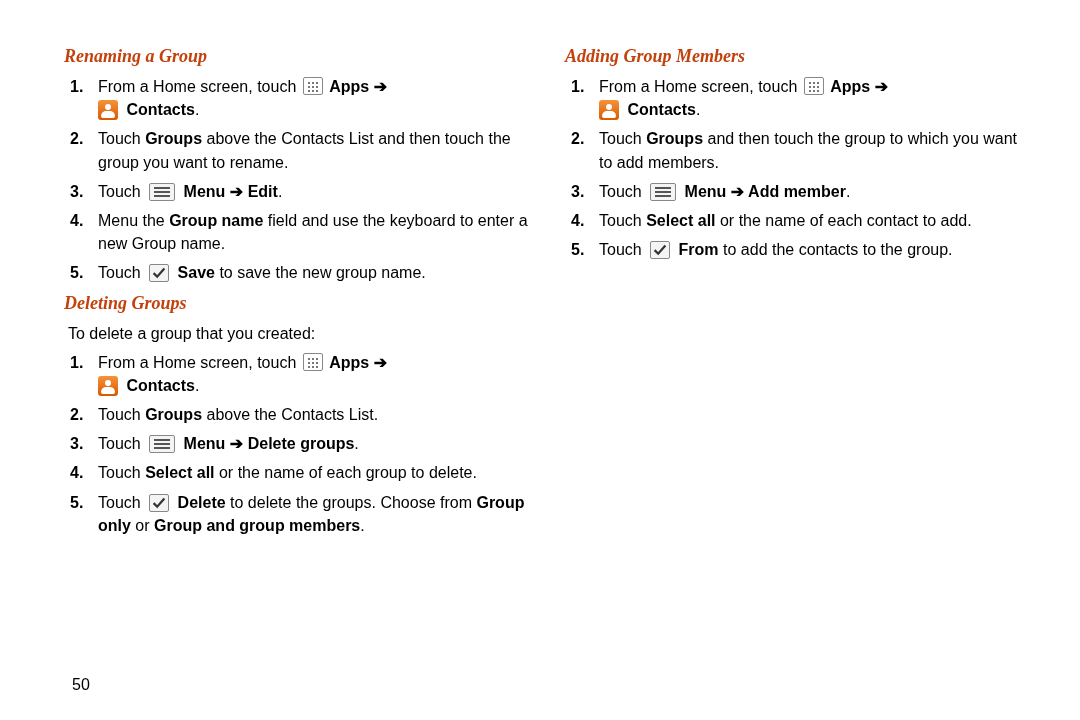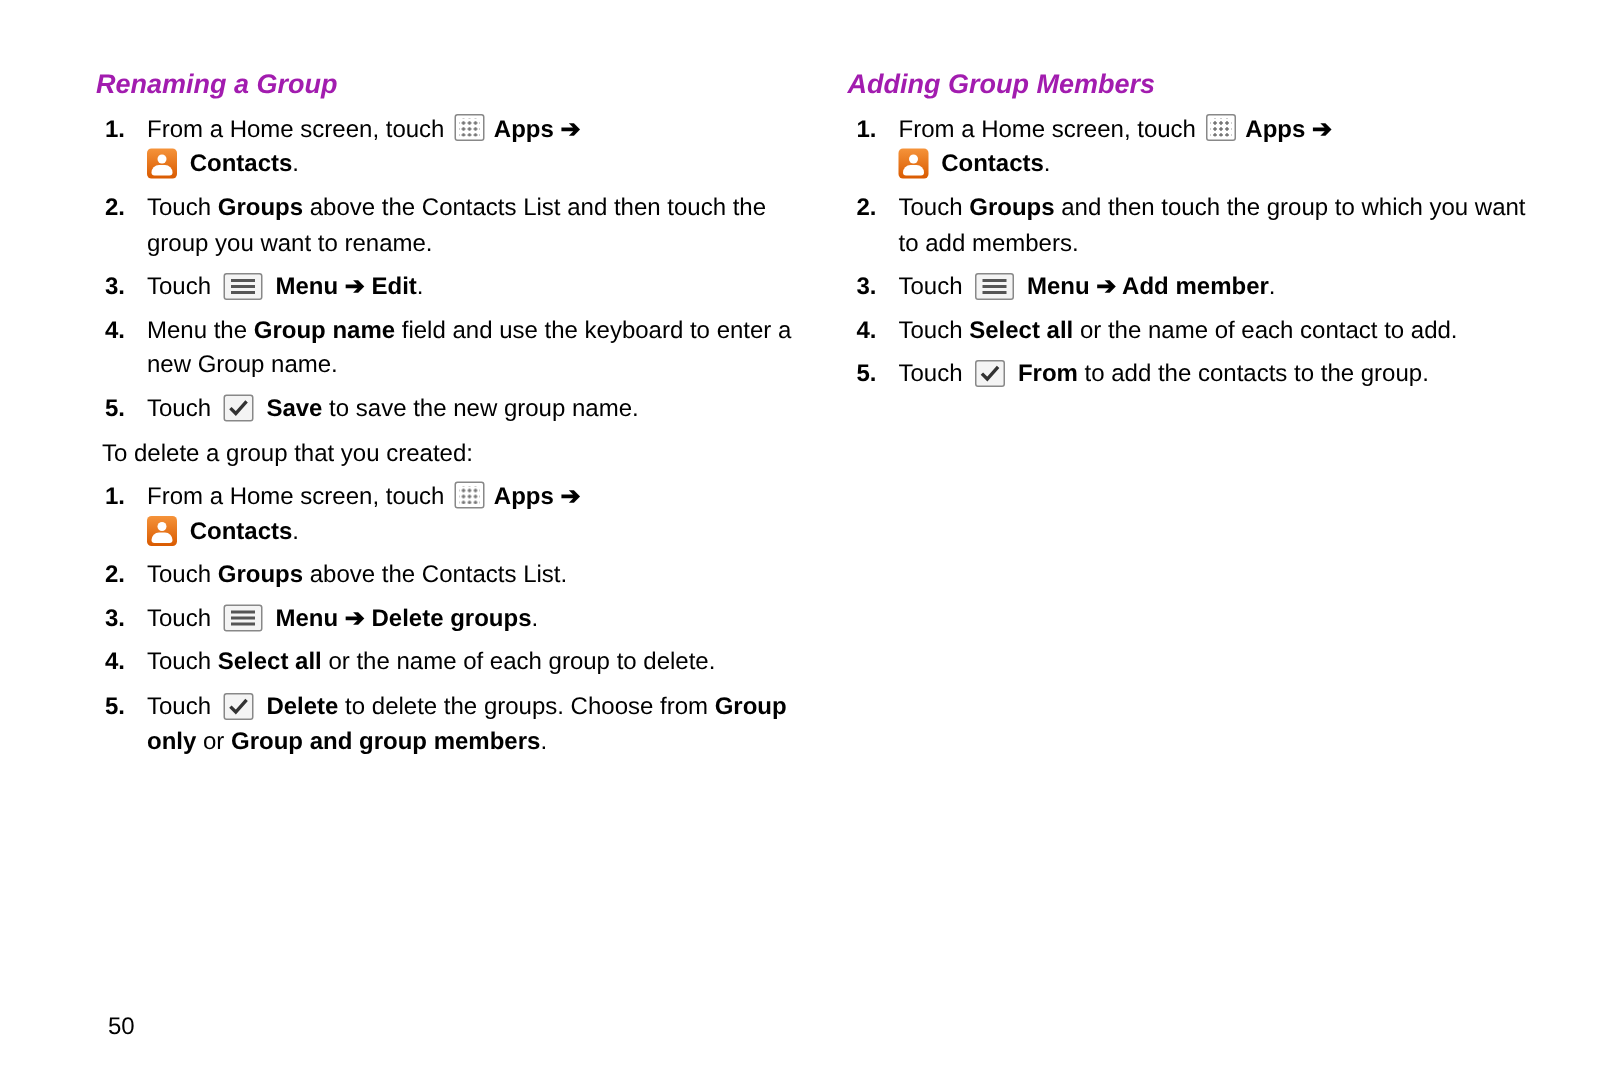--- a/index.html
+++ b/index.html
@@ -1,19 +1,19 @@
 <!DOCTYPE html>
 <html><head>
 <meta charset="utf-8">
 <style>
   * { box-sizing: border-box; margin: 0; padding: 0; }
   html, body { width: 1080px; height: 720px; background: #fff; font-family: Arial, Helvetica, sans-serif; color: #000; }
   .page { display: flex; padding: 38px 50px 0 68px; gap: 40px; }
   .col { flex: 1; }
-  .section-head { font-family: Liberation Sans, sans-serif; font-weight: 700; font-style: italic; color: #a21caf; font-size: 18px; margin: 8px 0 8px -4px; }
+  .section-head { font-family: Liberation Serif, serif; font-weight: 700; font-style: italic; color: #c2410c; font-size: 18px; margin: 8px 0 8px -4px; }
   .intro { font-size: 16px; line-height: 1.45; margin-bottom: 4px; }
   .intro .ital { font-style: italic; }
   ol.steps { list-style: none; padding-left: 24px; }
   ol.steps li { font-size: 16px; line-height: 1.45; margin: 6px 0; position: relative; padding-left: 6px; }
   ol.steps li .num { position: absolute; left: -22px; font-weight: 700; }
   .b { font-weight: 700; margin-top: 44px; }
   .arrow { font-weight: 700; }
   .icon { display: inline-block; vertical-align: -3px; }
   .icon-apps {
     width: 20px; height: 18px; background: #fff; border: 1px solid #888; border-radius: 2px;
@@ -88,20 +88,21 @@
       <li>
         <span class="num">5.</span>
         <span>Touch </span>
         <span class="icon icon-check"><svg viewBox="0 0 20 18">
               <polyline points="4,9 8,13 16,4" fill="none" stroke="#333" stroke-width="2.5"></polyline>
             </svg></span>
         <span class="b">Save</span><span> to save the new group name.</span>
       </li>
     </ol>
 
+    <div class="section-head">Deleting Groups</div>
     <p class="intro">To delete a group that you created:</p>
     <ol class="steps">
       <li>
         <span class="num">1.</span>
         <span>From a Home screen, touch </span>
         <span class="icon icon-apps"></span>
         <span class="b">Apps</span><span class="arrow"> ➔</span><br>
         <span class="icon icon-contacts"></span>
         <span class="b">Contacts</span><span>.</span>
       </li>

